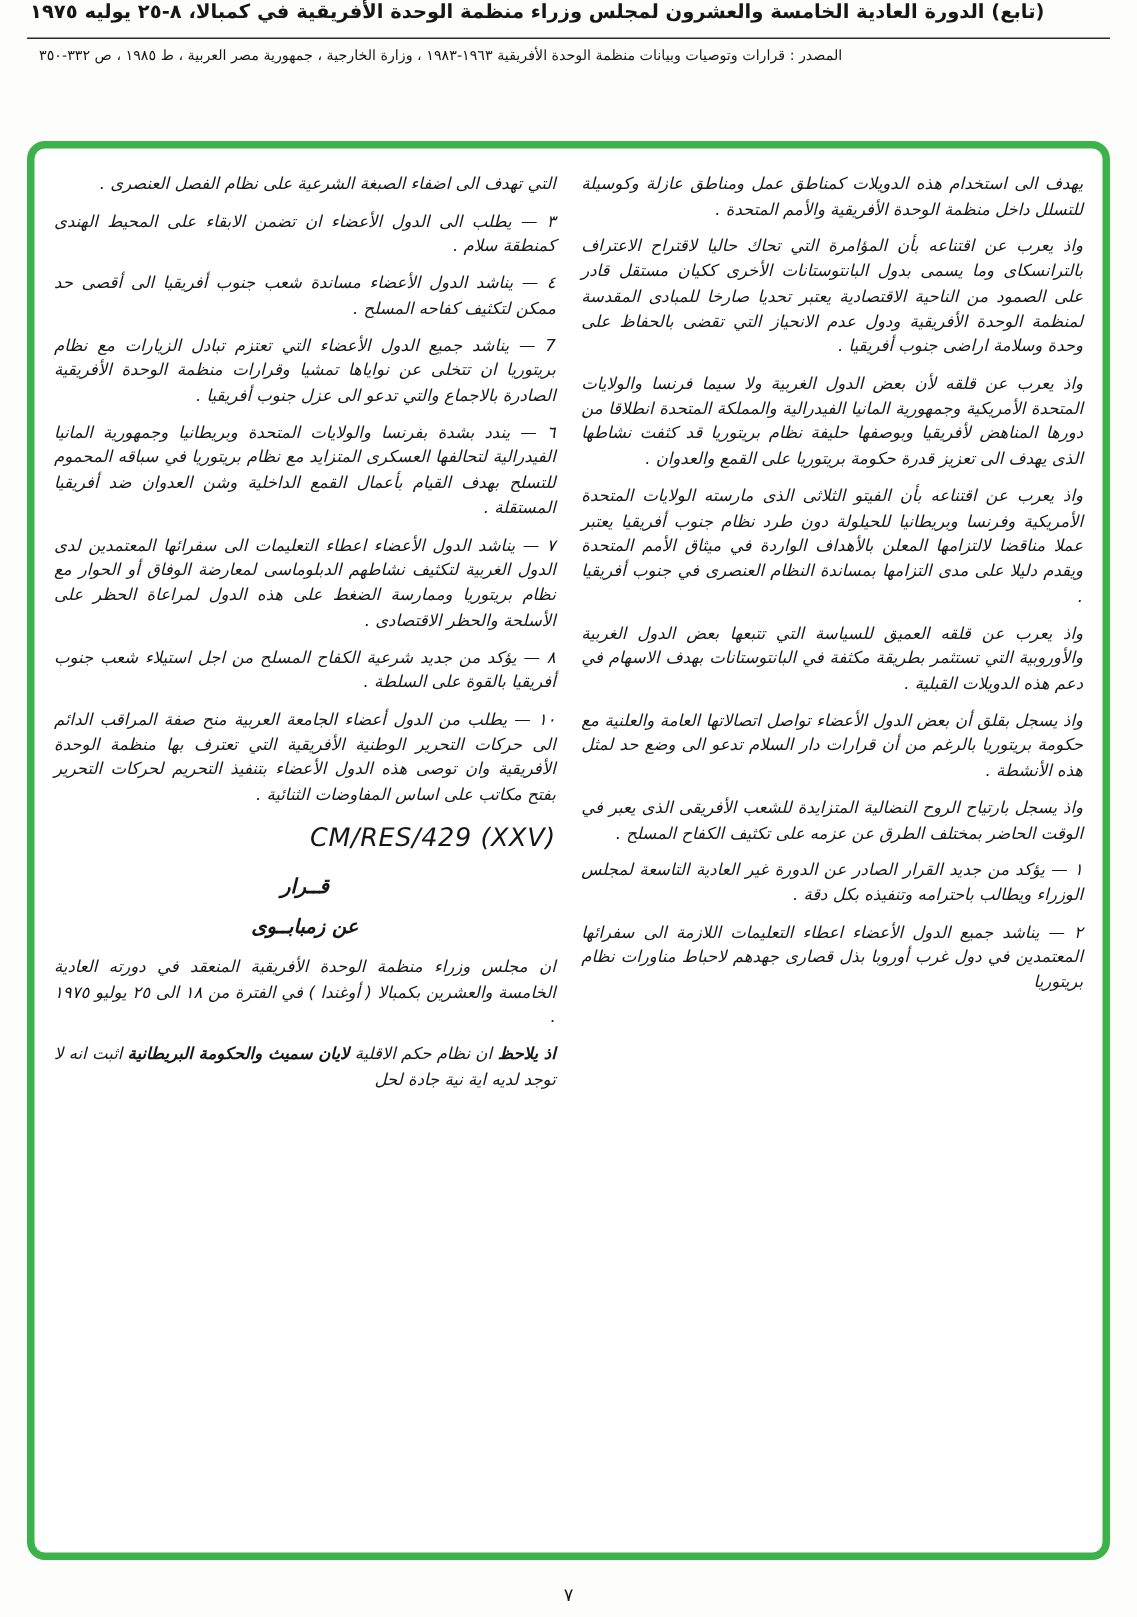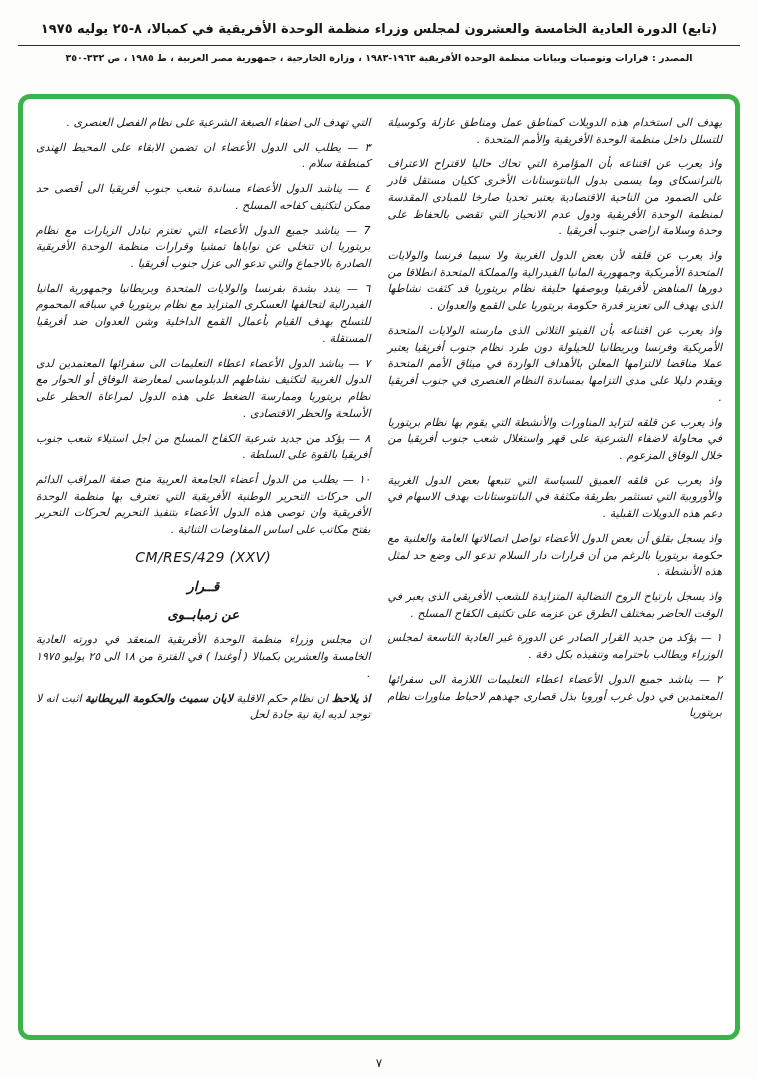--- a/index.html
+++ b/index.html
@@ -8,45 +8,45 @@
     width: 758px;
     height: 1078px;
     background: #fdfdfb;
     font-family: "DejaVu Sans", sans-serif;
     color: #161616;
     position: relative;
     overflow: hidden;
   }
 
   
-  .header { direction: rtl; text-align: center; padding-top: 20px; }
+  .header { direction: rtl; text-align: left; }
   .header-title { font-size: 13px; font-weight: bold; margin: 0 20px; line-height: 1.4; }
   .header-rule { border: none; border-top: 1.5px solid #2b2b2b; margin: 7px 18px 5px; }
-  .header-source { font-size: 9.5px; font-weight: bold; margin: 0 26px; line-height: 1.4; }
+  .header-source { font-size: 9.5px; font-weight: normal; margin: 0 26px; line-height: 1.4; }
 
   
   .frame {
     position: absolute;
     top: 94px; left: 18px; right: 18px; bottom: 38px;
     border: 5px solid #3cb34a;
     border-radius: 12px;
     padding: 16px 13px 8px;
     overflow: hidden;
     background: #fff;
   }
 
   
   .columns { direction: rtl; display: flex; gap: 17px; height: 100%; }
   .col { flex: 1 1 0; font-size: 11px; line-height: 1.52; text-align: justify; }
   .col p { margin: 0 0 8px; font-style: italic; }
 
   .res-ref {
     direction: ltr;
-    text-align: center;
-    font-size: 14px;
+    text-align: right;
+    font-size: 17px;
     letter-spacing: .4px;
     margin: 16px 0 24px;
   }
   .res-heading { text-align: center; font-weight: bold; font-size: 13.5px; margin: 0 0 10px; }
   .res-subject { text-align: center; font-weight: bold; font-size: 13px; margin: 0 0 14px; }
   .closing strong { font-weight: bold; margin-top: 37px; }
 
   
   .page-number {
     position: absolute;
@@ -65,21 +65,20 @@
 </div>
 
 <div class="frame" style="border-color: rgb(60, 179, 74);">
   <div class="columns">
 
     <div class="col">
       <p>يهدف الى استخدام هذه الدويلات كمناطق عمل ومناطق عازلة وكوسيلة للتسلل داخل منظمة الوحدة الأفريقية والأمم المتحدة .</p>
       <p>واذ يعرب عن اقتناعه بأن المؤامرة التي تحاك حاليا لاقتراح الاعتراف بالترانسكاى وما يسمى بدول البانتوستانات الأخرى ككيان مستقل قادر على الصمود من الناحية الاقتصادية يعتبر تحديا صارخا للمبادى المقدسة لمنظمة الوحدة الأفريقية ودول عدم الانحياز التي تقضى بالحفاظ على وحدة وسلامة اراضى جنوب أفريقيا .</p>
       <p>واذ يعرب عن قلقه لأن بعض الدول الغربية ولا سيما فرنسا والولايات المتحدة الأمريكية وجمهورية المانيا الفيدرالية والمملكة المتحدة انطلاقا من دورها المناهض لأفريقيا وبوصفها حليفة نظام بريتوريا قد كثفت نشاطها الذى يهدف الى تعزيز قدرة حكومة بريتوريا على القمع والعدوان .</p>
       <p>واذ يعرب عن اقتناعه بأن الفيتو الثلاثى الذى مارسته الولايات المتحدة الأمريكية وفرنسا وبريطانيا للحيلولة دون طرد نظام جنوب أفريقيا يعتبر عملا مناقضا لالتزامها المعلن بالأهداف الواردة في ميثاق الأمم المتحدة ويقدم دليلا على مدى التزامها بمساندة النظام العنصرى في جنوب أفريقيا .</p>
-      <p>واذ يعرب عن قلقه لتزايد المناورات والأنشطة التي يقوم بها نظام بريتوريا في محاولة لاضفاء الشرعية على قهر واستغلال شعب جنوب أفريقيا من خلال الوفاق المزعوم .</p>
       <p>واذ يعرب عن قلقه العميق للسياسة التي تتبعها بعض الدول الغربية والأوروبية التي تستثمر بطريقة مكثفة في البانتوستانات بهدف الاسهام في دعم هذه الدويلات القبلية .</p>
       <p>واذ يسجل بقلق أن بعض الدول الأعضاء تواصل اتصالاتها العامة والعلنية مع حكومة بريتوريا بالرغم من أن قرارات دار السلام تدعو الى وضع حد لمثل هذه الأنشطة .</p>
       <p>واذ يسجل بارتياح الروح النضالية المتزايدة للشعب الأفريقى الذى يعبر في الوقت الحاضر بمختلف الطرق عن عزمه على تكثيف الكفاح المسلح .</p>
       <p>١ — يؤكد من جديد القرار الصادر عن الدورة غير العادية التاسعة لمجلس الوزراء ويطالب باحترامه وتنفيذه بكل دقة .</p>
       <p>٢ — يناشد جميع الدول الأعضاء اعطاء التعليمات اللازمة الى سفرائها المعتمدين في دول غرب أوروبا بذل قصارى جهدهم لاحباط مناورات نظام بريتوريا</p>
     </div>
 
     <div class="col">
       <p>التي تهدف الى اضفاء الصبغة الشرعية على نظام الفصل العنصرى .</p>
       <p>٣ — يطلب الى الدول الأعضاء ان تضمن الابقاء على المحيط الهندى كمنطقة سلام .</p>

